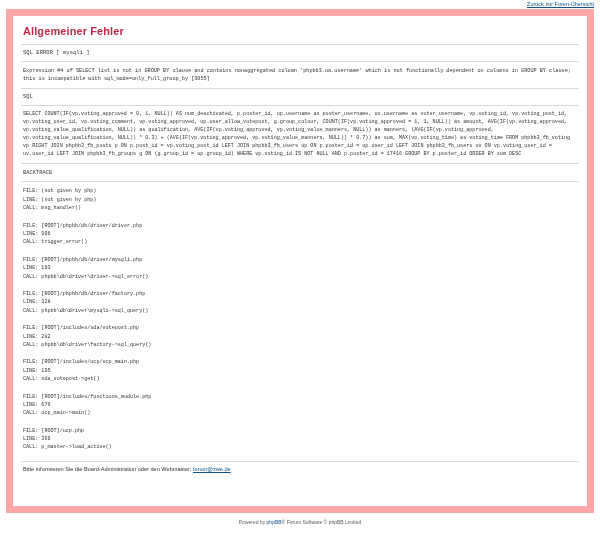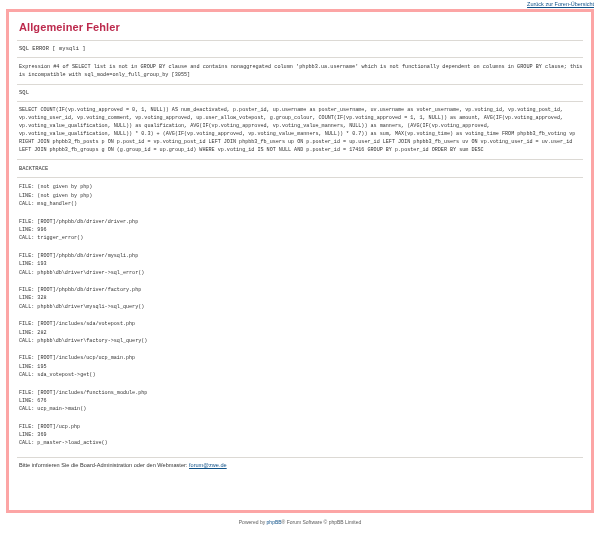--- a/index.html
+++ b/index.html
@@ -23,21 +23,21 @@
     padding-top: 1px;
     box-sizing: border-box;
   }
   .topbar a {
     color: #105289;
     font-size: 5.5px;
     text-decoration: underline;
   }
   .wrap {
     margin: 0 6px;
-    border: 3px solid #fca5a5;
+    border: 7px solid #fca5a5;
     background: #ffffff;
     box-sizing: border-box;
     height: 504px;
     overflow: hidden;
     position: relative;
   }
   .inner {
     padding: 6px 8px 0 8px;
   }
   h1.err-title {

